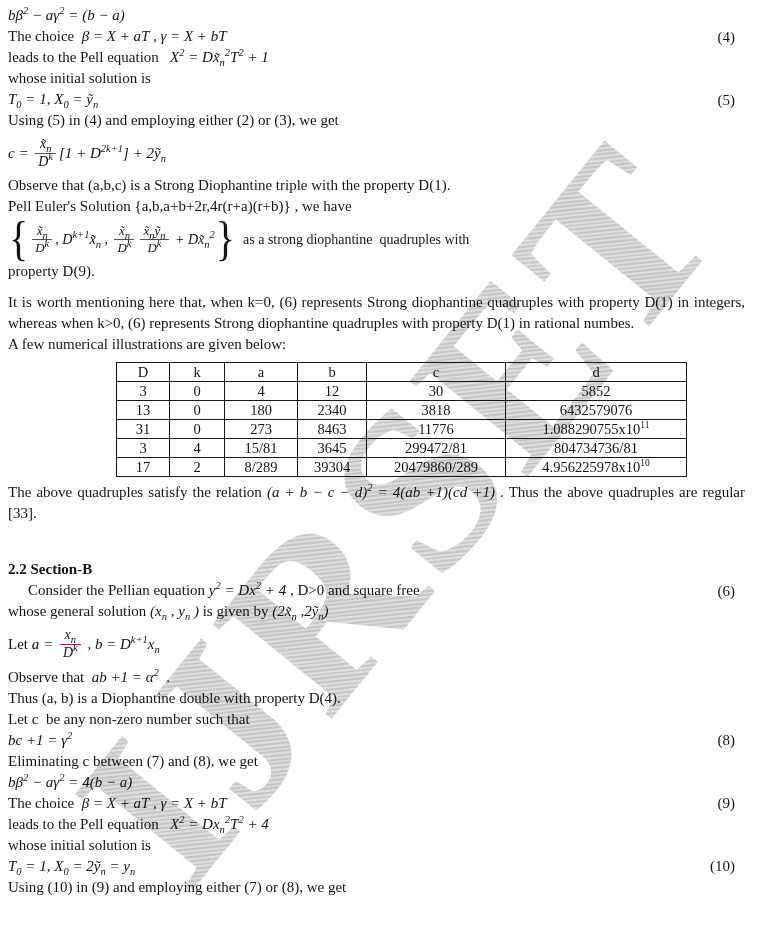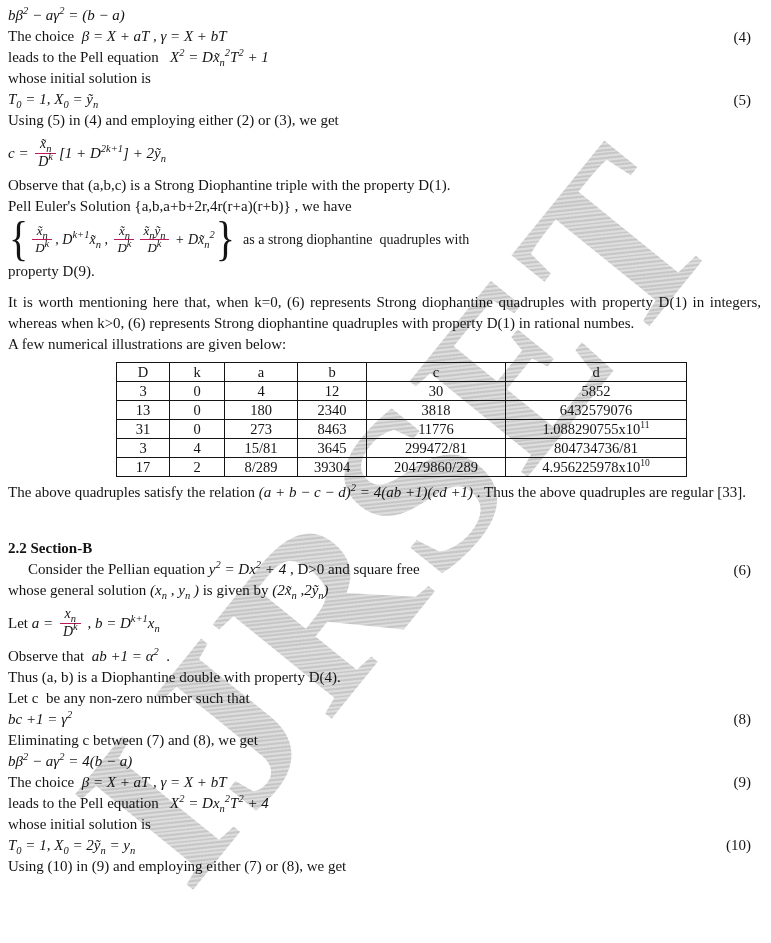--- a/index.html
+++ b/index.html
@@ -21,21 +21,21 @@
     font-weight:bold;
     letter-spacing:8px;
     white-space:nowrap;
     background:repeating-linear-gradient(45deg,#c6c6c6 0 2px,#dedede 2px 4px);
     -webkit-background-clip:text;
     background-clip:text;
     color:transparent;
     z-index:0;
     user-select:none;
   }
-  .content{position:relative;z-index:1;padding:5px 10px 0 8px;}
+  .content{position:relative;z-index:1;padding:5px 26px 0 8px;}
   .line{position:relative;line-height:21px;min-height:21px;}
   .heading{position:relative;line-height:21px;font-weight:bold;}
   .para{position:relative;line-height:21px;text-align:justify;}
   .txt{white-space:pre-wrap;}
   .math{font-style:italic;white-space:pre-wrap;}
   sup,sub{font-size:10.5px;line-height:0;font-style:inherit;}
   .display{display:flex;align-items:center;padding:5px 0;}
   .display .txt,.display .math{white-space:pre;}
   .nowrap{white-space:nowrap;}
   .tight{font-size:14px;}

